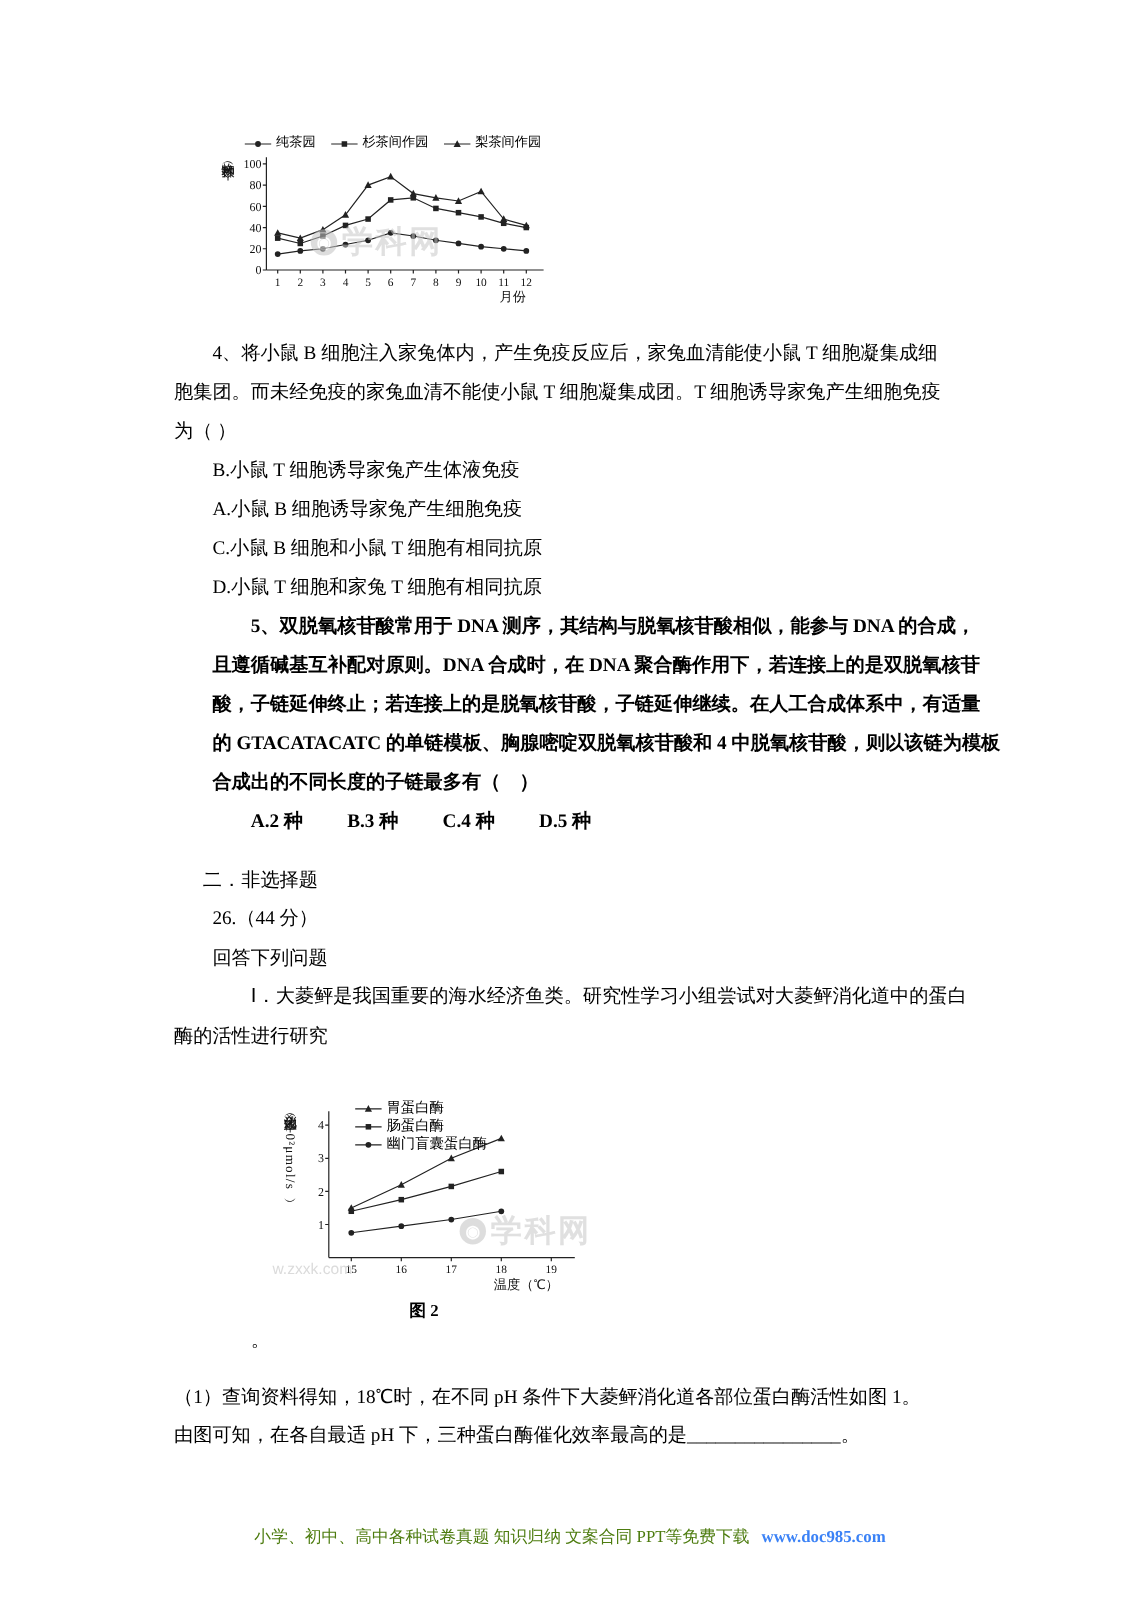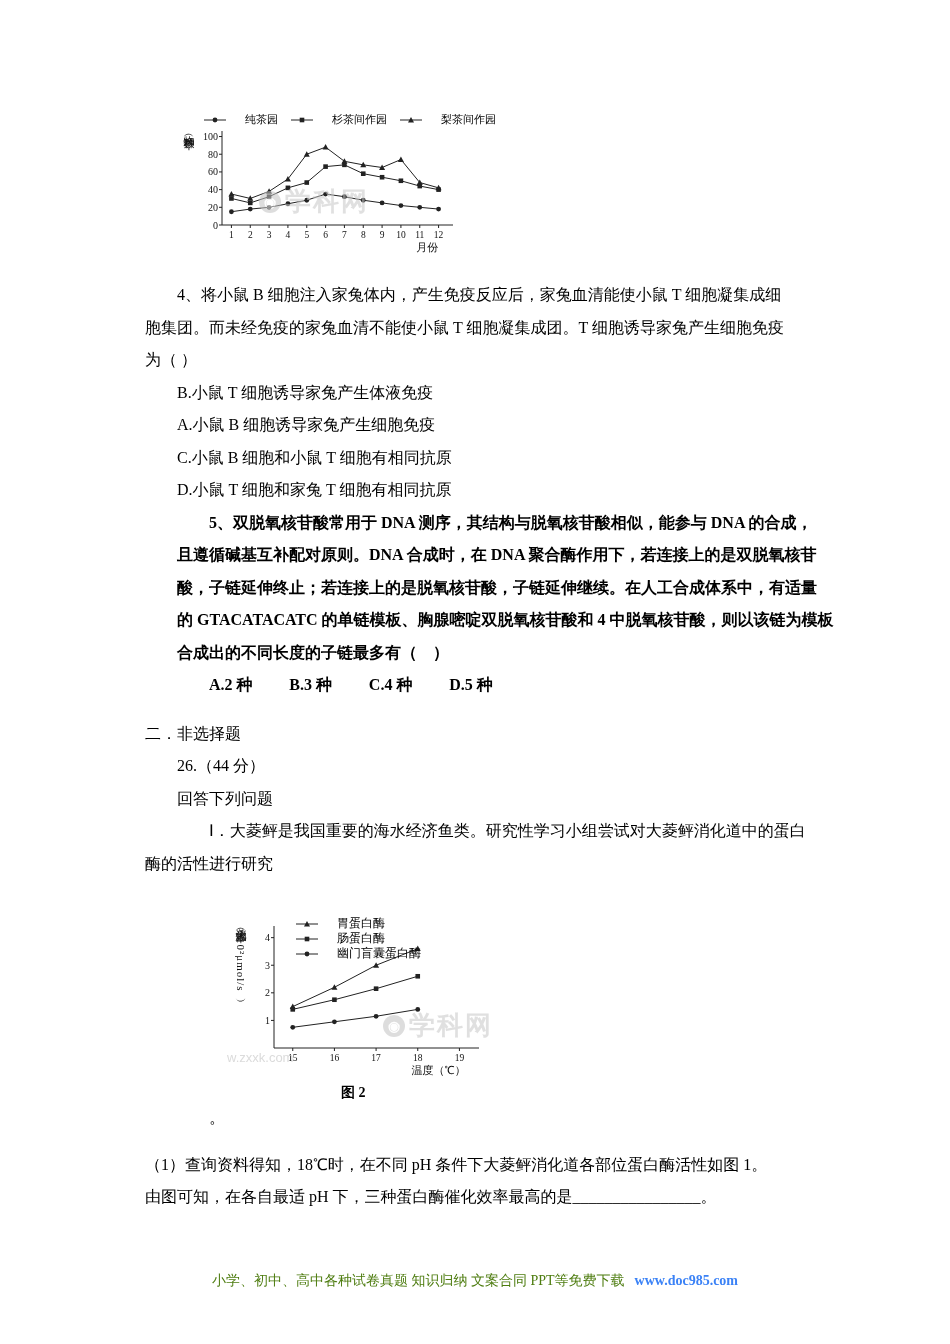--- a/index.html
+++ b/index.html
@@ -12,29 +12,29 @@
     font-size:16px;
     position:relative;
     overflow:hidden;
   }
   .content { padding:112px 118px 0 145px; }
   .line { line-height:32.5px; white-space:nowrap; }
   .ind2 { padding-left:2em; }
   .ind4 { padding-left:4em; }
   .q5-block { margin-left:2em;font-weight:bold; }
   .options-row { display:flex; gap:2.3em; line-height:32.5px; padding-left:2em; }
-  .sec-heading { margin-top:16px; }
+  .sec-heading { margin-top:16px;margin-left:24px; }
 
   
   .chart-block { position:relative; }
   .chart1 { margin:0 0 22px 36px; width:300px; }
   .chart2 { margin:40px 0 0 88px; width:300px; }
   .legend-h { display:flex; gap:12px; margin-left:22px; font-size:11px; line-height:15px; font-family:"Liberation Serif",serif; }
   .legend-v { position:absolute; left:62px; top:-4px; font-size:12px; line-height:15px; }
-  .leg-item { display:flex; align-items:center; gap:18px; white-space:nowrap; }
+  .leg-item { display:flex; align-items:center; gap:3px; white-space:nowrap; }
   .plot-row { display:flex; align-items:flex-start; }
   .ylab-wrap { display:flex; align-items:center; }
   .ylab { writing-mode:vertical-rl; font-size:11px; letter-spacing:1px; color:#111; }
   svg text { font-family:"Liberation Serif", serif; fill:#111; }
   .chart-caption { font-weight:bold; font-size:14px; padding-left:108px; margin-top:2px; }
 
   
   .wm { position:absolute; display:flex; align-items:center; gap:4px;
         color:#c8c8c8; opacity:0.55; font-weight:bold; font-size:26px;
         letter-spacing:2px; font-family:"Liberation Sans", sans-serif; pointer-events:none; }

